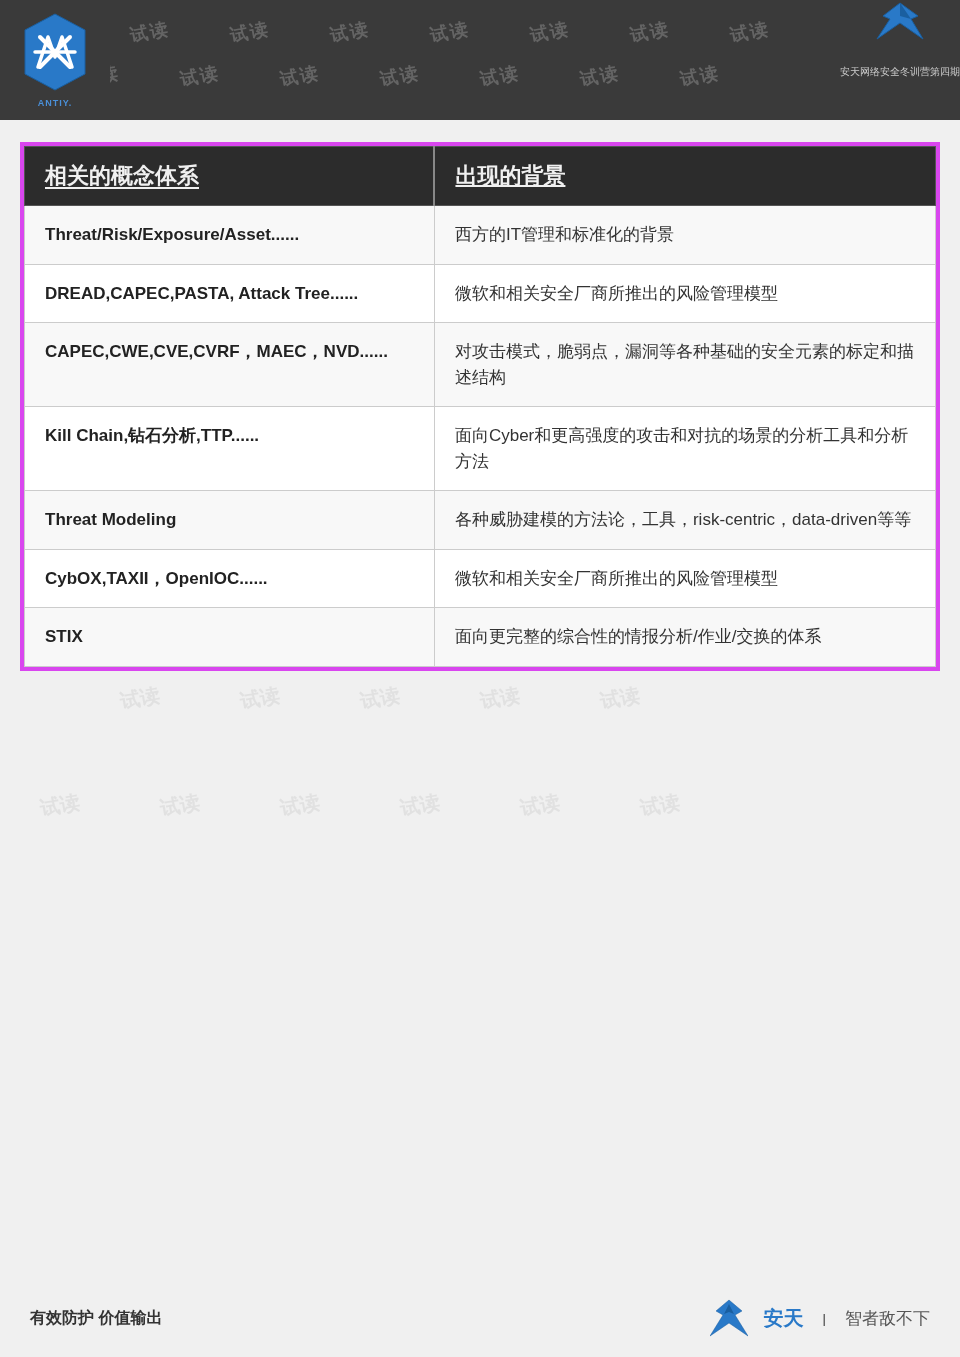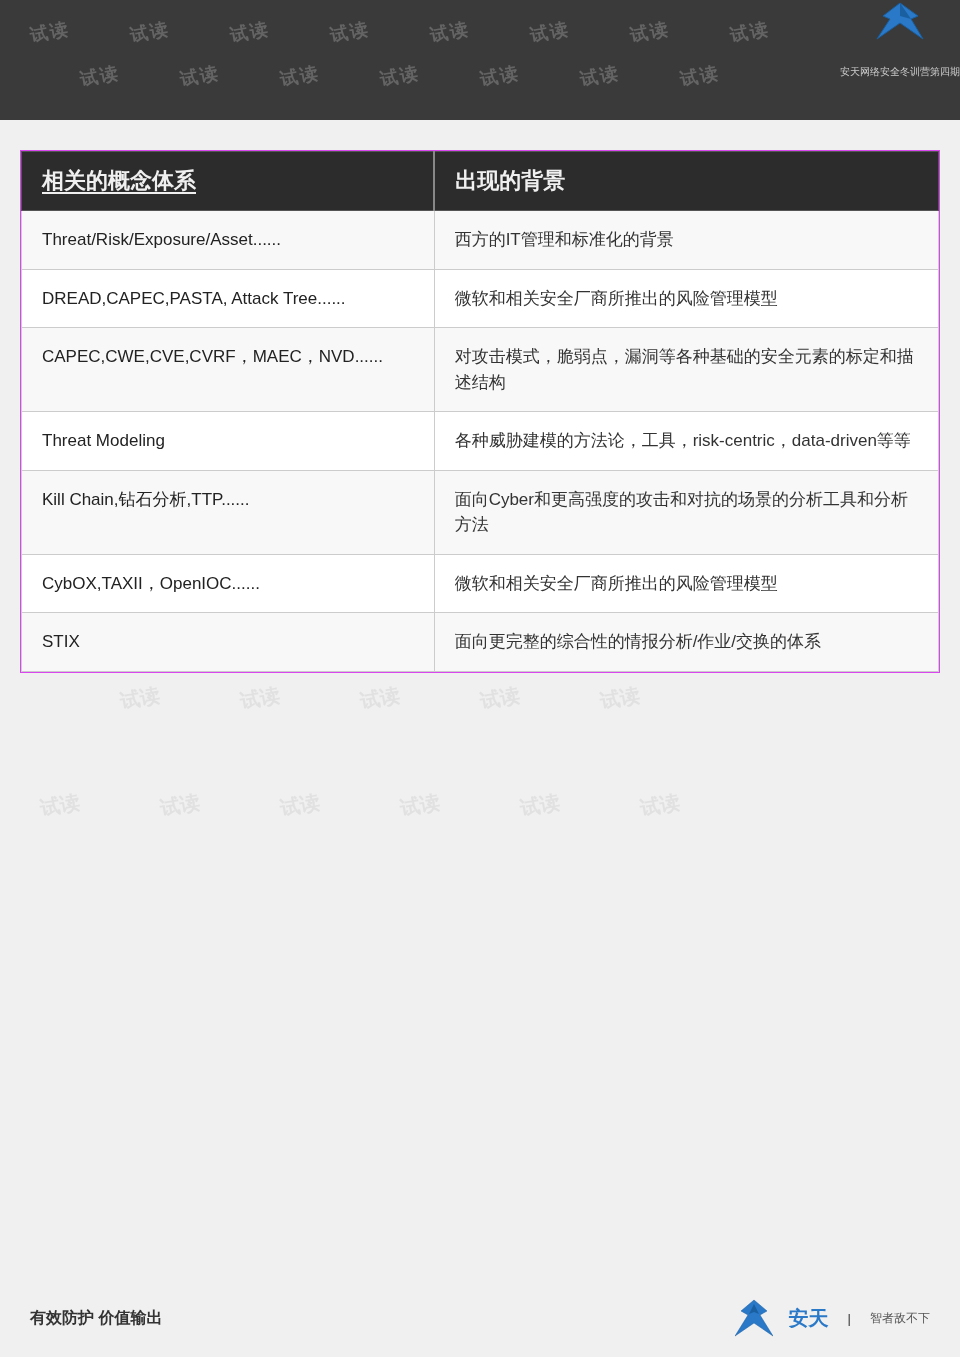--- a/index.html
+++ b/index.html
@@ -78,23 +78,23 @@
       height: 60px;
       display: flex;
       align-items: center;
       justify-content: center;
       z-index: 20;
     }
 
     
     .main-content {
       width: 920px;
-      margin: 30px auto;
+      margin: 22px auto;
       background: white;
-      border: 1px solid #d946ef;
+      border: 4px solid #d946ef;
       position: relative;
     }
 
     
     .concept-table {
       width: 100%;
       border-collapse: collapse;
     }
 
     .concept-table .header-row {
@@ -112,39 +112,40 @@
     .concept-table .header-row td.col-left {
       width: 45%;
       border-right: 2px solid #888;
       text-decoration: underline;
       text-underline-offset: 4px;
     }
 
     .concept-table .header-row td.col-right {
       width: 55%;
       border-left: 2px solid #888;
+      text-decoration: underline;
     }
 
     .concept-table .data-row td {
       padding: 16px 20px;
       font-size: 17px;
       border: 1px solid #ccc;
       vertical-align: top;
       color: #222;
       line-height: 1.5;
     }
 
     .concept-table .data-row:nth-child(even) {
       background: #f8f8f8;
     }
 
     .concept-table .data-row td.col-left {
       width: 45%;
       border-right: 1px solid #ccc;
-      font-weight: 400;
+      font-weight: 700;
     }
 
     .concept-table .data-row td.col-right {
       width: 55%;
       color: #333;
     }
 
     
     .footer {
       position: absolute;
@@ -279,20 +280,35 @@
       <span class="watermark-item">试读</span>
       <span class="watermark-item">试读</span>
       <span class="watermark-item">试读</span>
       <span class="watermark-item">试读</span>
       <span class="watermark-item">试读</span>
       <span class="watermark-item">试读</span>
       <span class="watermark-item">试读</span>
     </div>
   </div>
 
+  <div class="logo-area">
+    <div>
+      <svg width="70" height="80" viewBox="0 0 70 80">
+
+        <polygon points="35,2 65,18 65,62 35,78 5,62 5,18" fill="#2979c8" stroke="#1a5fa0" stroke-width="1"></polygon>
+
+        <line x1="20" y1="25" x2="50" y2="55" stroke="white" stroke-width="4" stroke-linecap="round"></line>
+        <line x1="20" y1="55" x2="50" y2="25" stroke="white" stroke-width="4" stroke-linecap="round"></line>
+        <line x1="15" y1="40" x2="55" y2="40" stroke="white" stroke-width="3.5" stroke-linecap="round"></line>
+
+        <polyline points="18,55 28,25 35,45 42,25 52,55" fill="none" stroke="white" stroke-width="3.5" stroke-linejoin="round" stroke-linecap="round"></polyline>
+      </svg>
+      <div class="antiy-text">ANTIY.</div>
+    </div>
+  </div>
 
   <div class="header-right-logo">
     <div style="text-align:center; z-index:30; position:relative;">
       <svg width="55" height="40" viewBox="0 0 55 40">
 
         <polygon points="27,2 45,15 38,18 50,38 27,22 4,38 17,18 10,15" fill="#2979c8" stroke="#1a5fa0" stroke-width="1"></polygon>
         <polygon points="27,2 38,18 27,15" fill="#1a5fa0"></polygon>
       </svg>
       <div style="color:#ccc; font-size:10px; margin-top:20px; white-space:nowrap;">安天网络安全冬训营第四期</div>
     </div>
@@ -320,27 +336,27 @@
       <td class="col-left">DREAD,CAPEC,PASTA, Attack Tree......</td>
       <td class="col-right">微软和相关安全厂商所推出的风险管理模型</td>
     </tr>
 
     <tr class="data-row">
       <td class="col-left">CAPEC,CWE,CVE,CVRF，MAEC，NVD......</td>
       <td class="col-right">对攻击模式，脆弱点，漏洞等各种基础的安全元素的标定和描述结构</td>
     </tr>
 
     <tr class="data-row">
+      <td class="col-left">Kill Chain,钻石分析,TTP......</td>
+      <td class="col-right">面向Cyber和更高强度的攻击和对抗的场景的分析工具和分析方法</td>
+    </tr>
+
+    <tr class="data-row">
       <td class="col-left">Threat Modeling</td>
       <td class="col-right">各种威胁建模的方法论，工具，risk-centric，data-driven等等</td>
-    </tr>
-
-    <tr class="data-row">
-      <td class="col-left">Kill Chain,钻石分析,TTP......</td>
-      <td class="col-right">面向Cyber和更高强度的攻击和对抗的场景的分析工具和分析方法</td>
     </tr>
 
     <tr class="data-row">
       <td class="col-left">CybOX,TAXII，OpenIOC......</td>
       <td class="col-right">微软和相关安全厂商所推出的风险管理模型</td>
     </tr>
 
     <tr class="data-row">
       <td class="col-left">STIX</td>
       <td class="col-right">面向更完整的综合性的情报分析/作业/交换的体系</td>
@@ -352,15 +368,15 @@
 <div class="footer">
   <span class="footer-text">有效防护 价值输出</span>
   <div class="footer-logo">
     <svg width="38" height="38" viewBox="0 0 38 38">
 
       <polygon points="19,1 32,12 25,16 38,37 19,24 0,37 13,16 6,12" fill="#2979c8" stroke="#1a5fa0" stroke-width="0.5"></polygon>
       <polyline points="14,15 19,5 24,15 19,13" fill="#1a5fa0" stroke="none"></polyline>
     </svg>
     <span style="font-size:20px; font-weight:bold; color:#2979c8;">安天</span>
     <span style="font-size:13px; color:#333; margin-left:3px;">|</span>
-    <span style="font-size:12px; color:#555; margin-left:3px;">智者敌不下</span>
+    <span style="font-size:17px; color:#555; margin-left:3px;">智者敌不下</span>
   </div>
 </div>
 
 </body></html>

